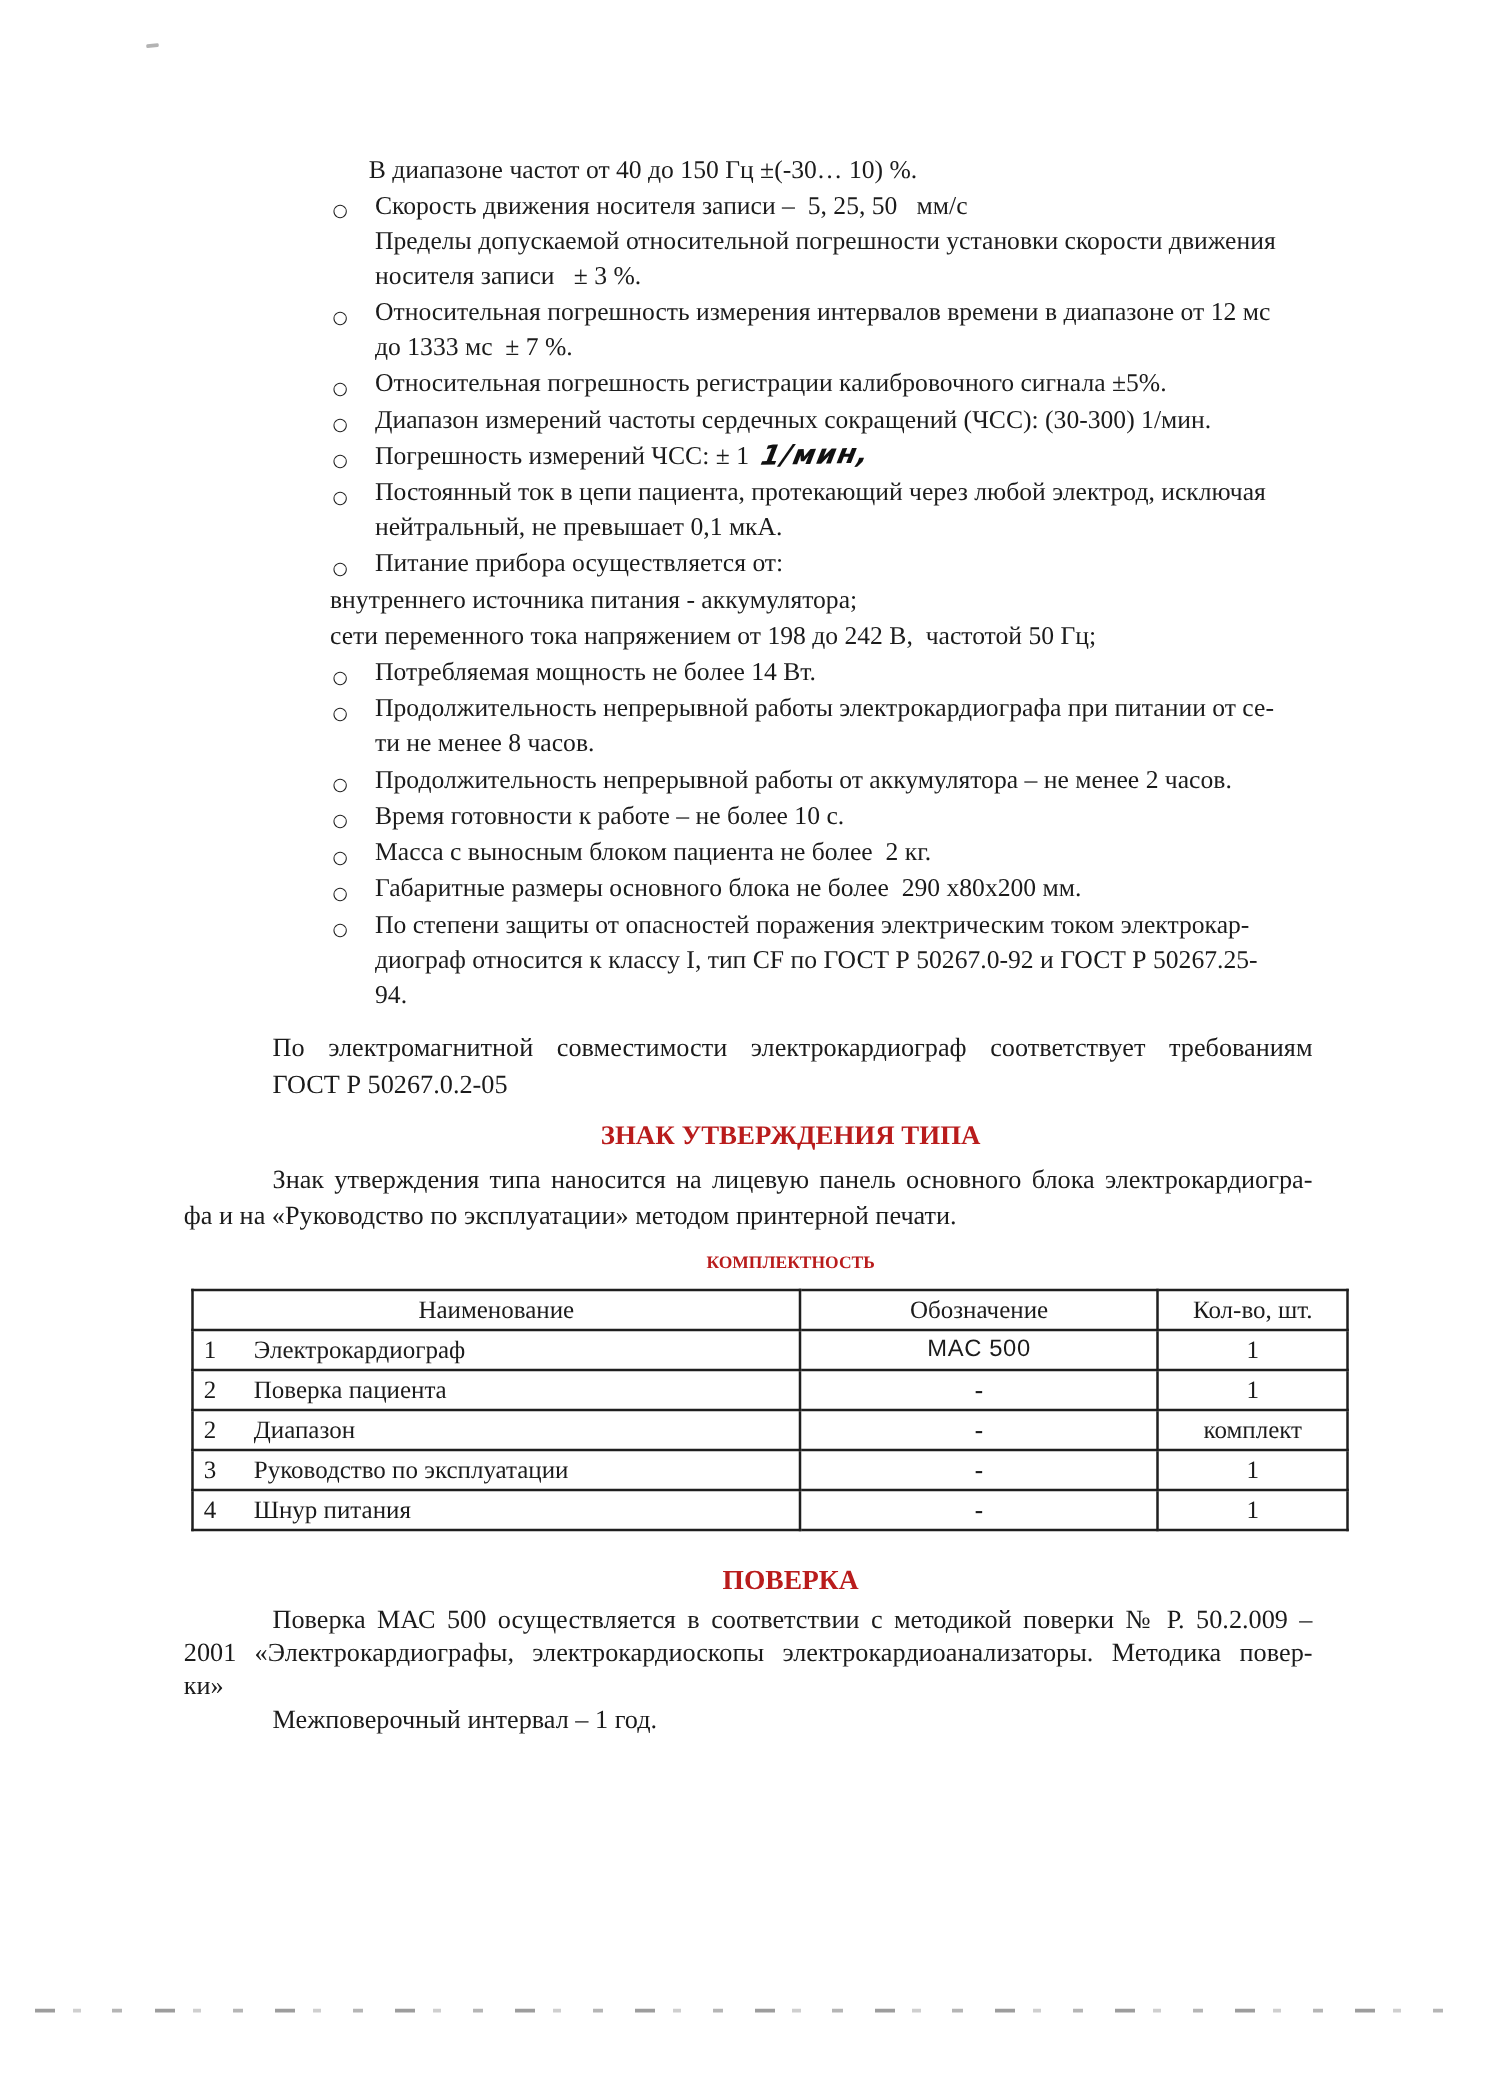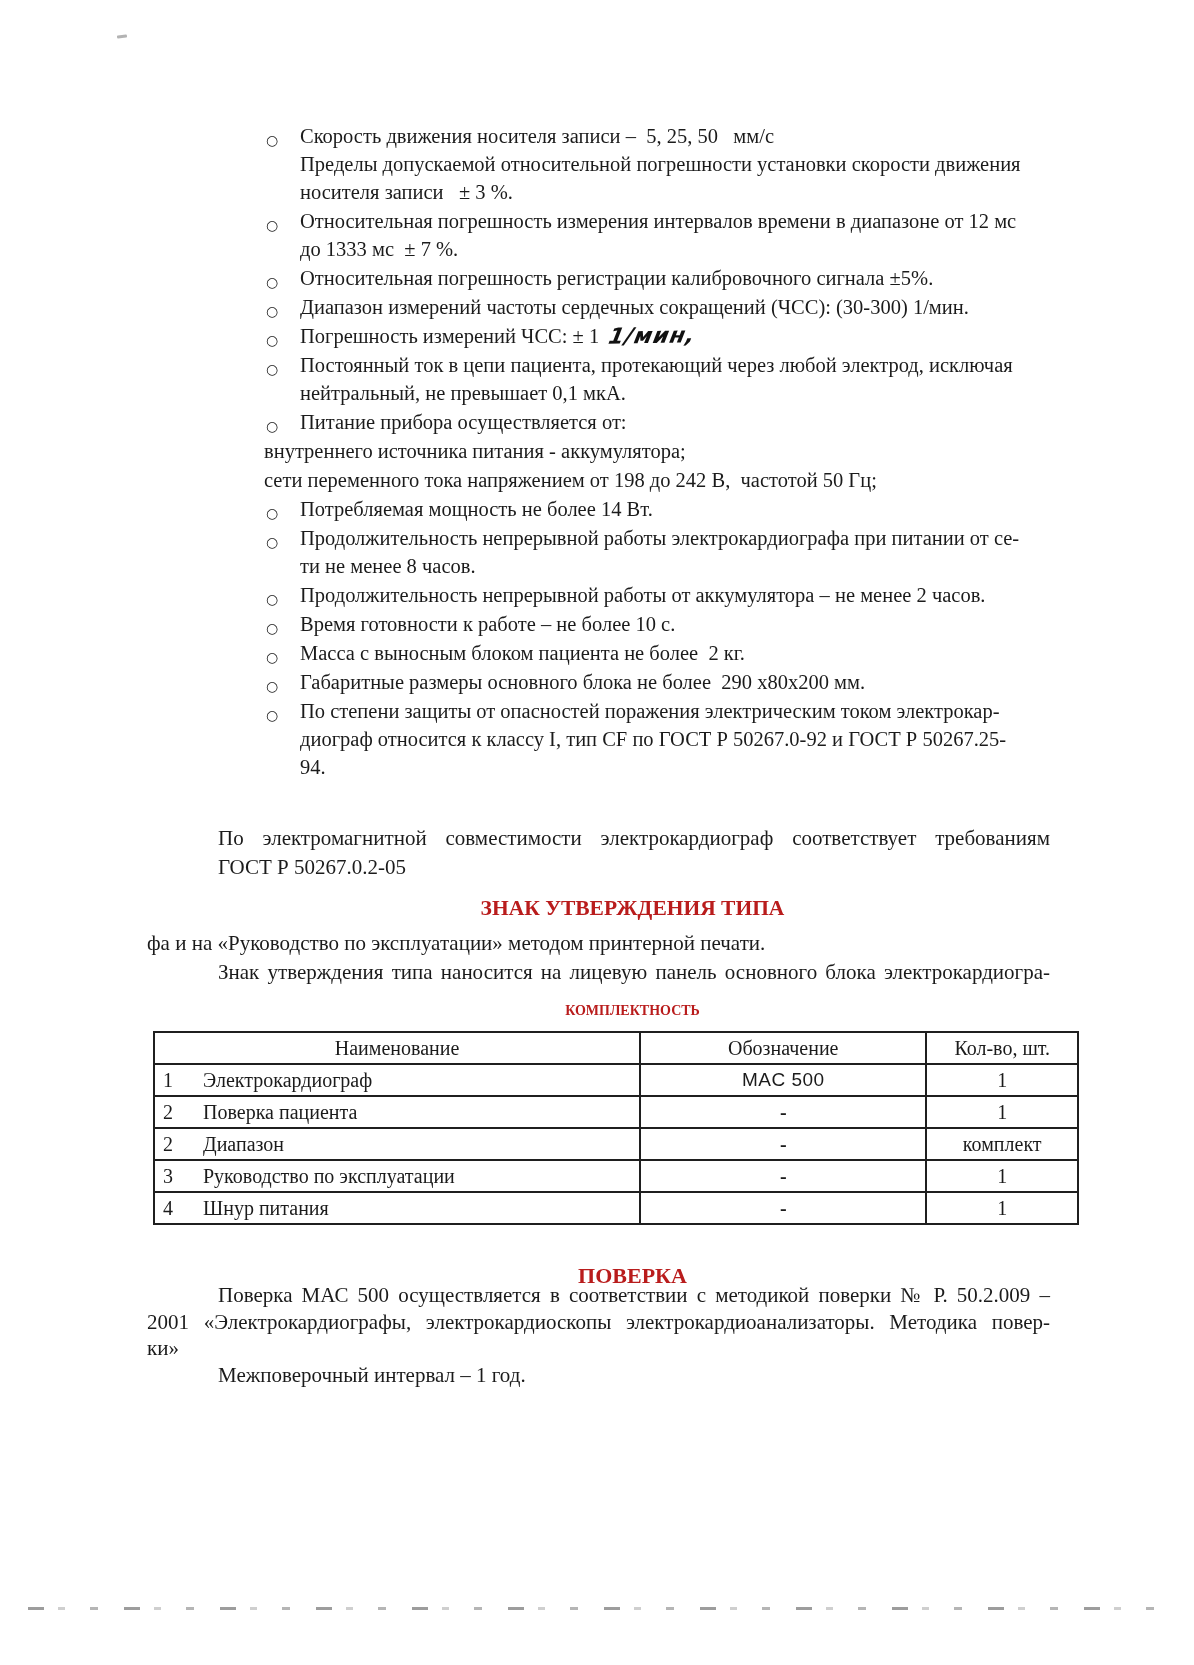--- a/index.html
+++ b/index.html
@@ -38,21 +38,21 @@
   #interval-line{top:1363px;left:147px;width:903px;font-size:21px;}
   #interval-line .pline{padding-left:71px;}
 
   
   .hd{
     left:147px;width:903px;text-align:center;font-weight:700;font-size:21.5px;
     transform:translateX(34px);color:#b91c1c;white-space:nowrap;
   }
   #type-approval-title{top:896px;}
   #completeness-title{top:1003px;font-size:14px;}
-  #verification-title{top:1251px;font-size:22px;margin-top:12px;}
+  #verification-title{top:1251px;font-size:22px;}
 
   
   #completeness-table-wrap{top:1031px;left:153px;width:926px;}
   table{border-collapse:collapse;width:100%;font-size:20px;table-layout:fixed;}
   col.c1{width:52.6%;} col.c2{width:31%;} col.c3{width:16.4%;}
   th,td{border:2px solid #1f1f1f;padding:0;height:30px;font-weight:normal;}
   th{text-align:center;border-radius:10px;}
   td.c1{padding-left:8px;text-align:left;}
   td .num{display:inline-block;width:40px;}
   td.c2,td.c3{text-align:center;}
@@ -72,20 +72,23 @@
       rgba(105,105,105,.7) 62px 70px, transparent 70px 96px);
   }
 </style>
 </head>
 <body>
 
 <div class="abs" id="top-left-mark"></div>
 <div class="abs" id="bottom-scan-line"></div>
 
 <div class="abs" id="spec-list">
+    <div class="spec-item plain-text-indent">
+      <div class="ln"><span>В диапазоне частот от 40 до 150 Гц ±(-30… 10) %.</span></div>
+    </div>
     <div class="spec-item bullet">
       <span class="blt">○</span>
       <div class="ln"><span>Скорость движения носителя записи –  5, 25, 50   мм/с</span></div>
       <div class="ln"><span>Пределы допускаемой относительной погрешности установки скорости движения</span></div>
       <div class="ln"><span>носителя записи   ± 3 %.</span></div>
     </div>
     <div class="spec-item bullet">
       <span class="blt">○</span>
       <div class="ln"><span>Относительная погрешность измерения интервалов времени в диапазоне от 12 мс</span></div>
       <div class="ln"><span>до 1333 мс  ± 7 %.</span></div>
@@ -150,22 +153,22 @@
     </div>
   </div>
 
 <div class="abs para" id="emc-paragraph">
     <div class="pline ind jl">По электромагнитной совместимости электрокардиограф соответствует требованиям</div>
     <div class="pline ind">ГОСТ Р 50267.0.2-05</div>
   </div>
 
 <div class="abs hd" id="type-approval-title">ЗНАК УТВЕРЖДЕНИЯ ТИПА</div>
 <div class="abs para" id="type-approval-paragraph">
+    <div class="pline ind jl">Знак утверждения типа наносится на лицевую панель основного блока электрокардиогра-</div>
     <div class="pline">фа и на «Руководство по эксплуатации» методом принтерной печати.</div>
-    <div class="pline ind jl">Знак утверждения типа наносится на лицевую панель основного блока электрокардиогра-</div>
   </div>
 
 <div class="abs hd" id="completeness-title">КОМПЛЕКТНОСТЬ</div>
 <div class="abs" id="completeness-table-wrap">
   <table>
     <colgroup>
         <col class="c1">
         <col class="c2">
         <col class="c3">
       </colgroup>

